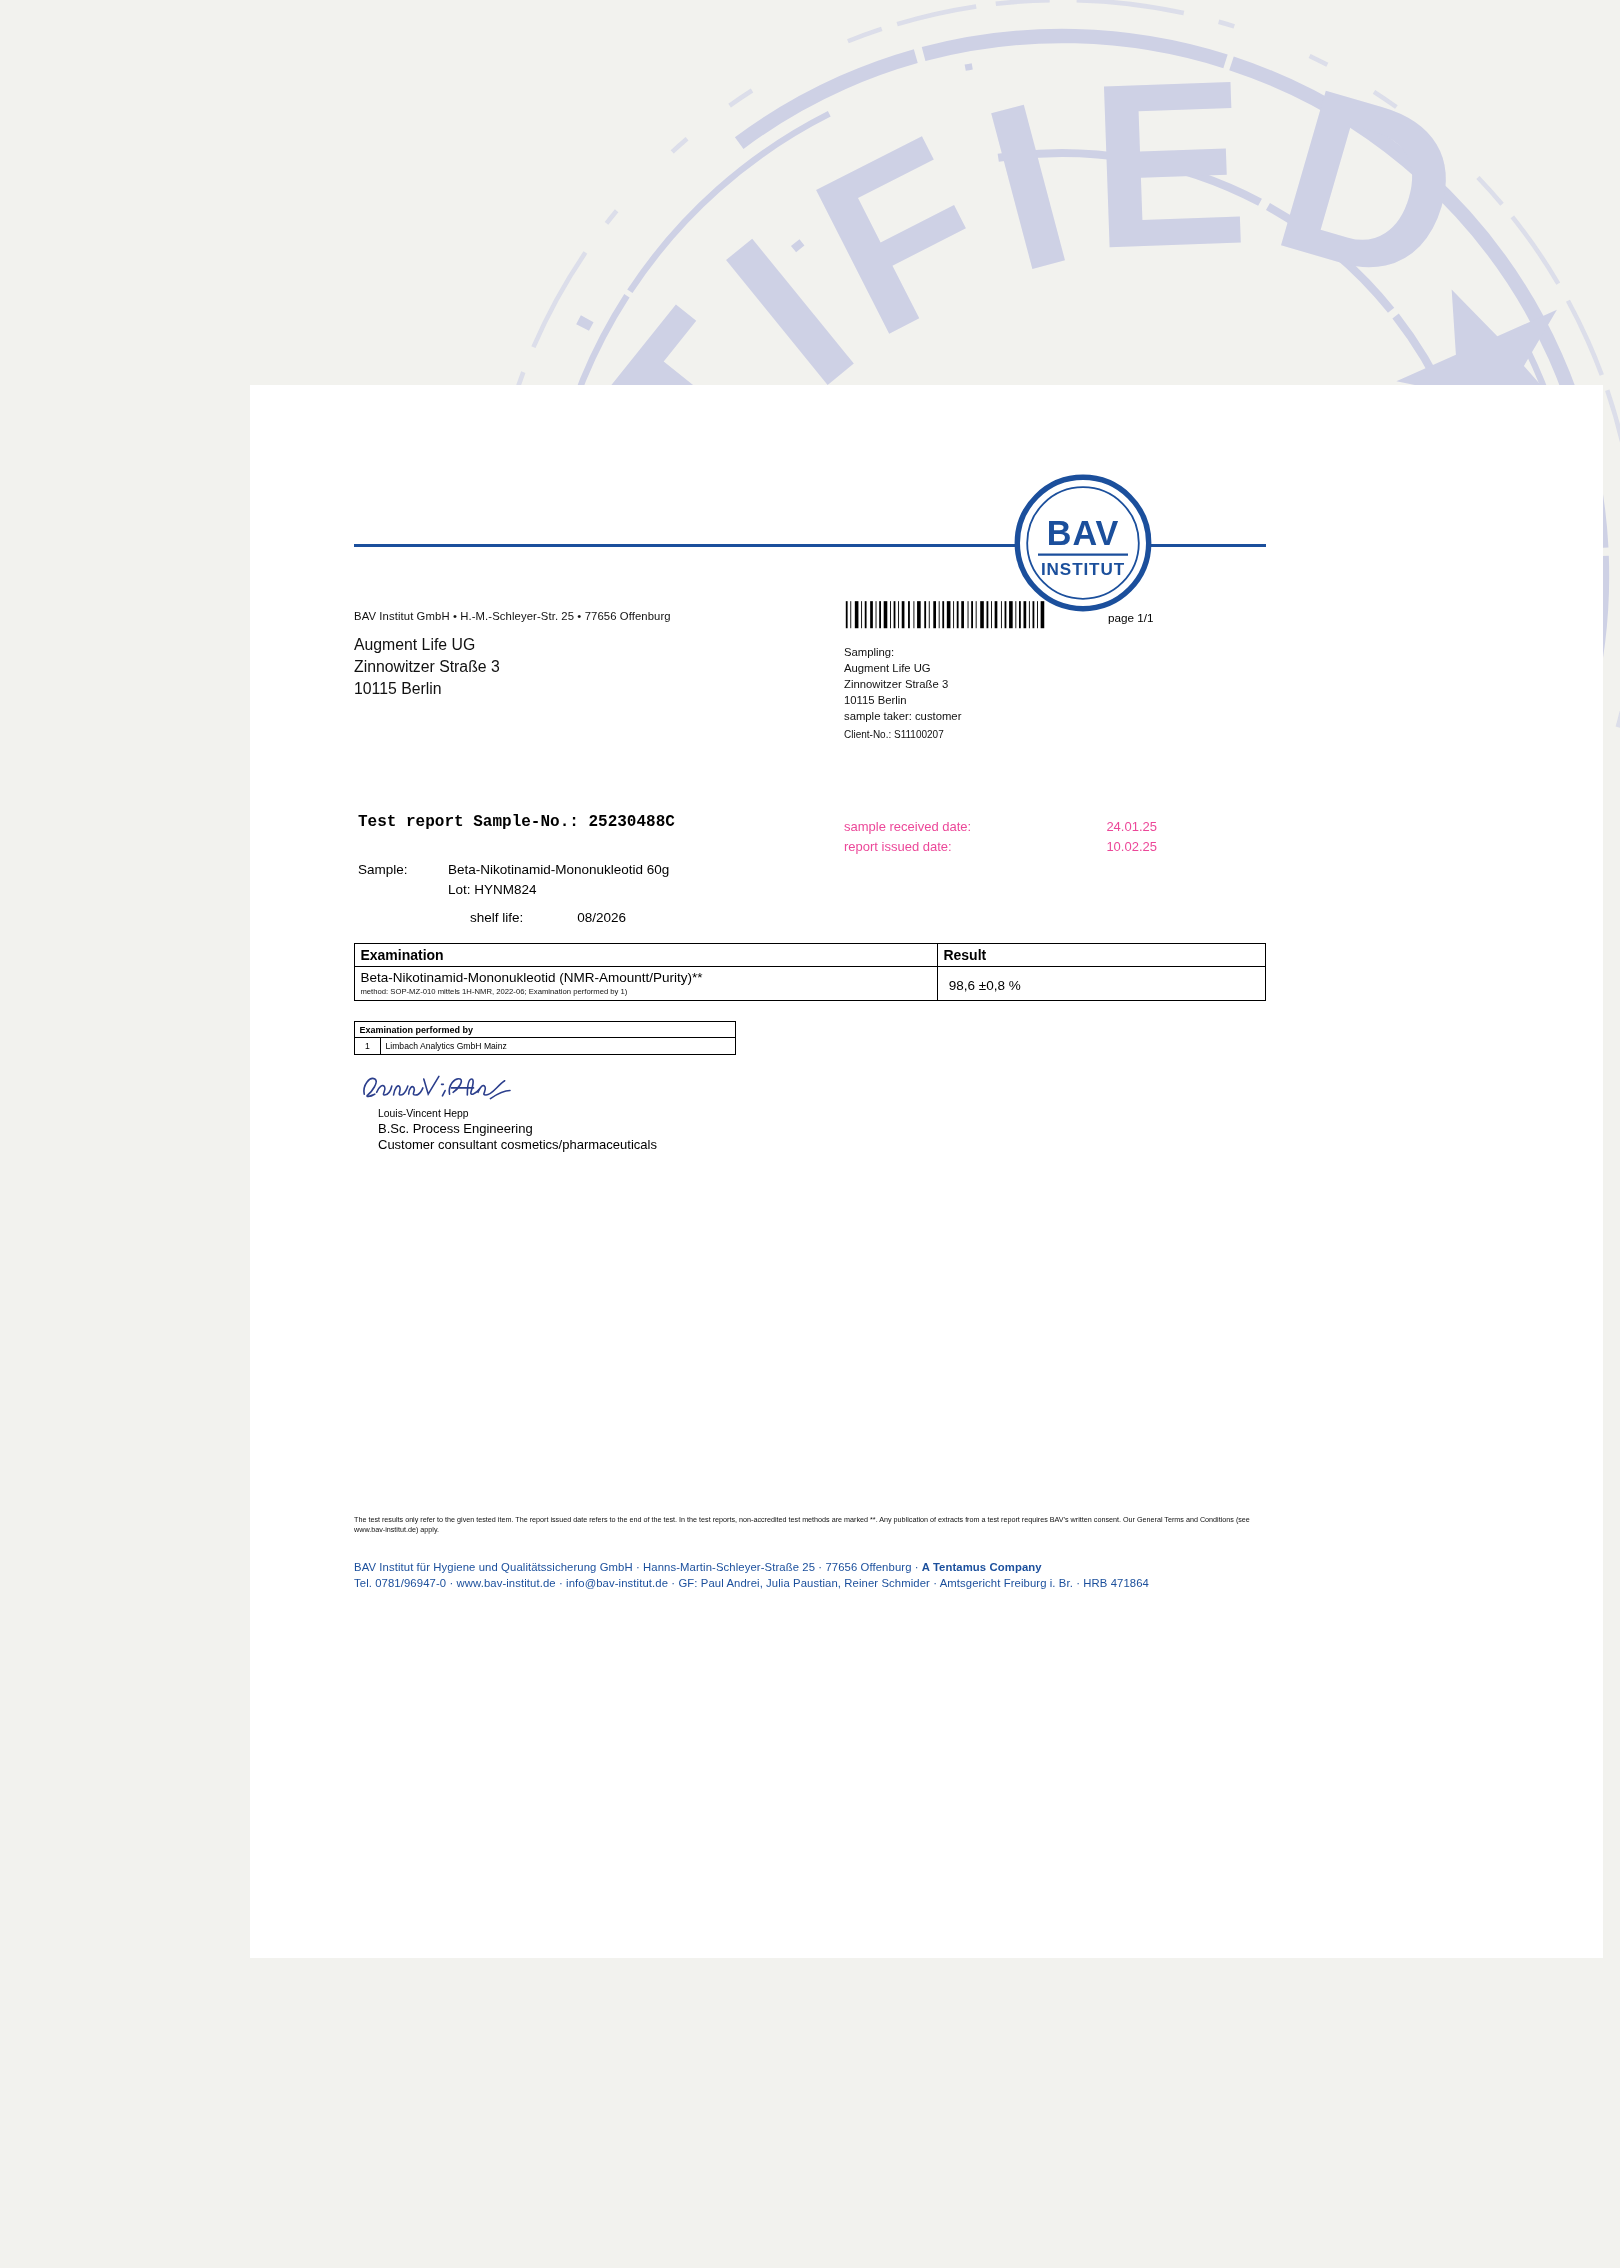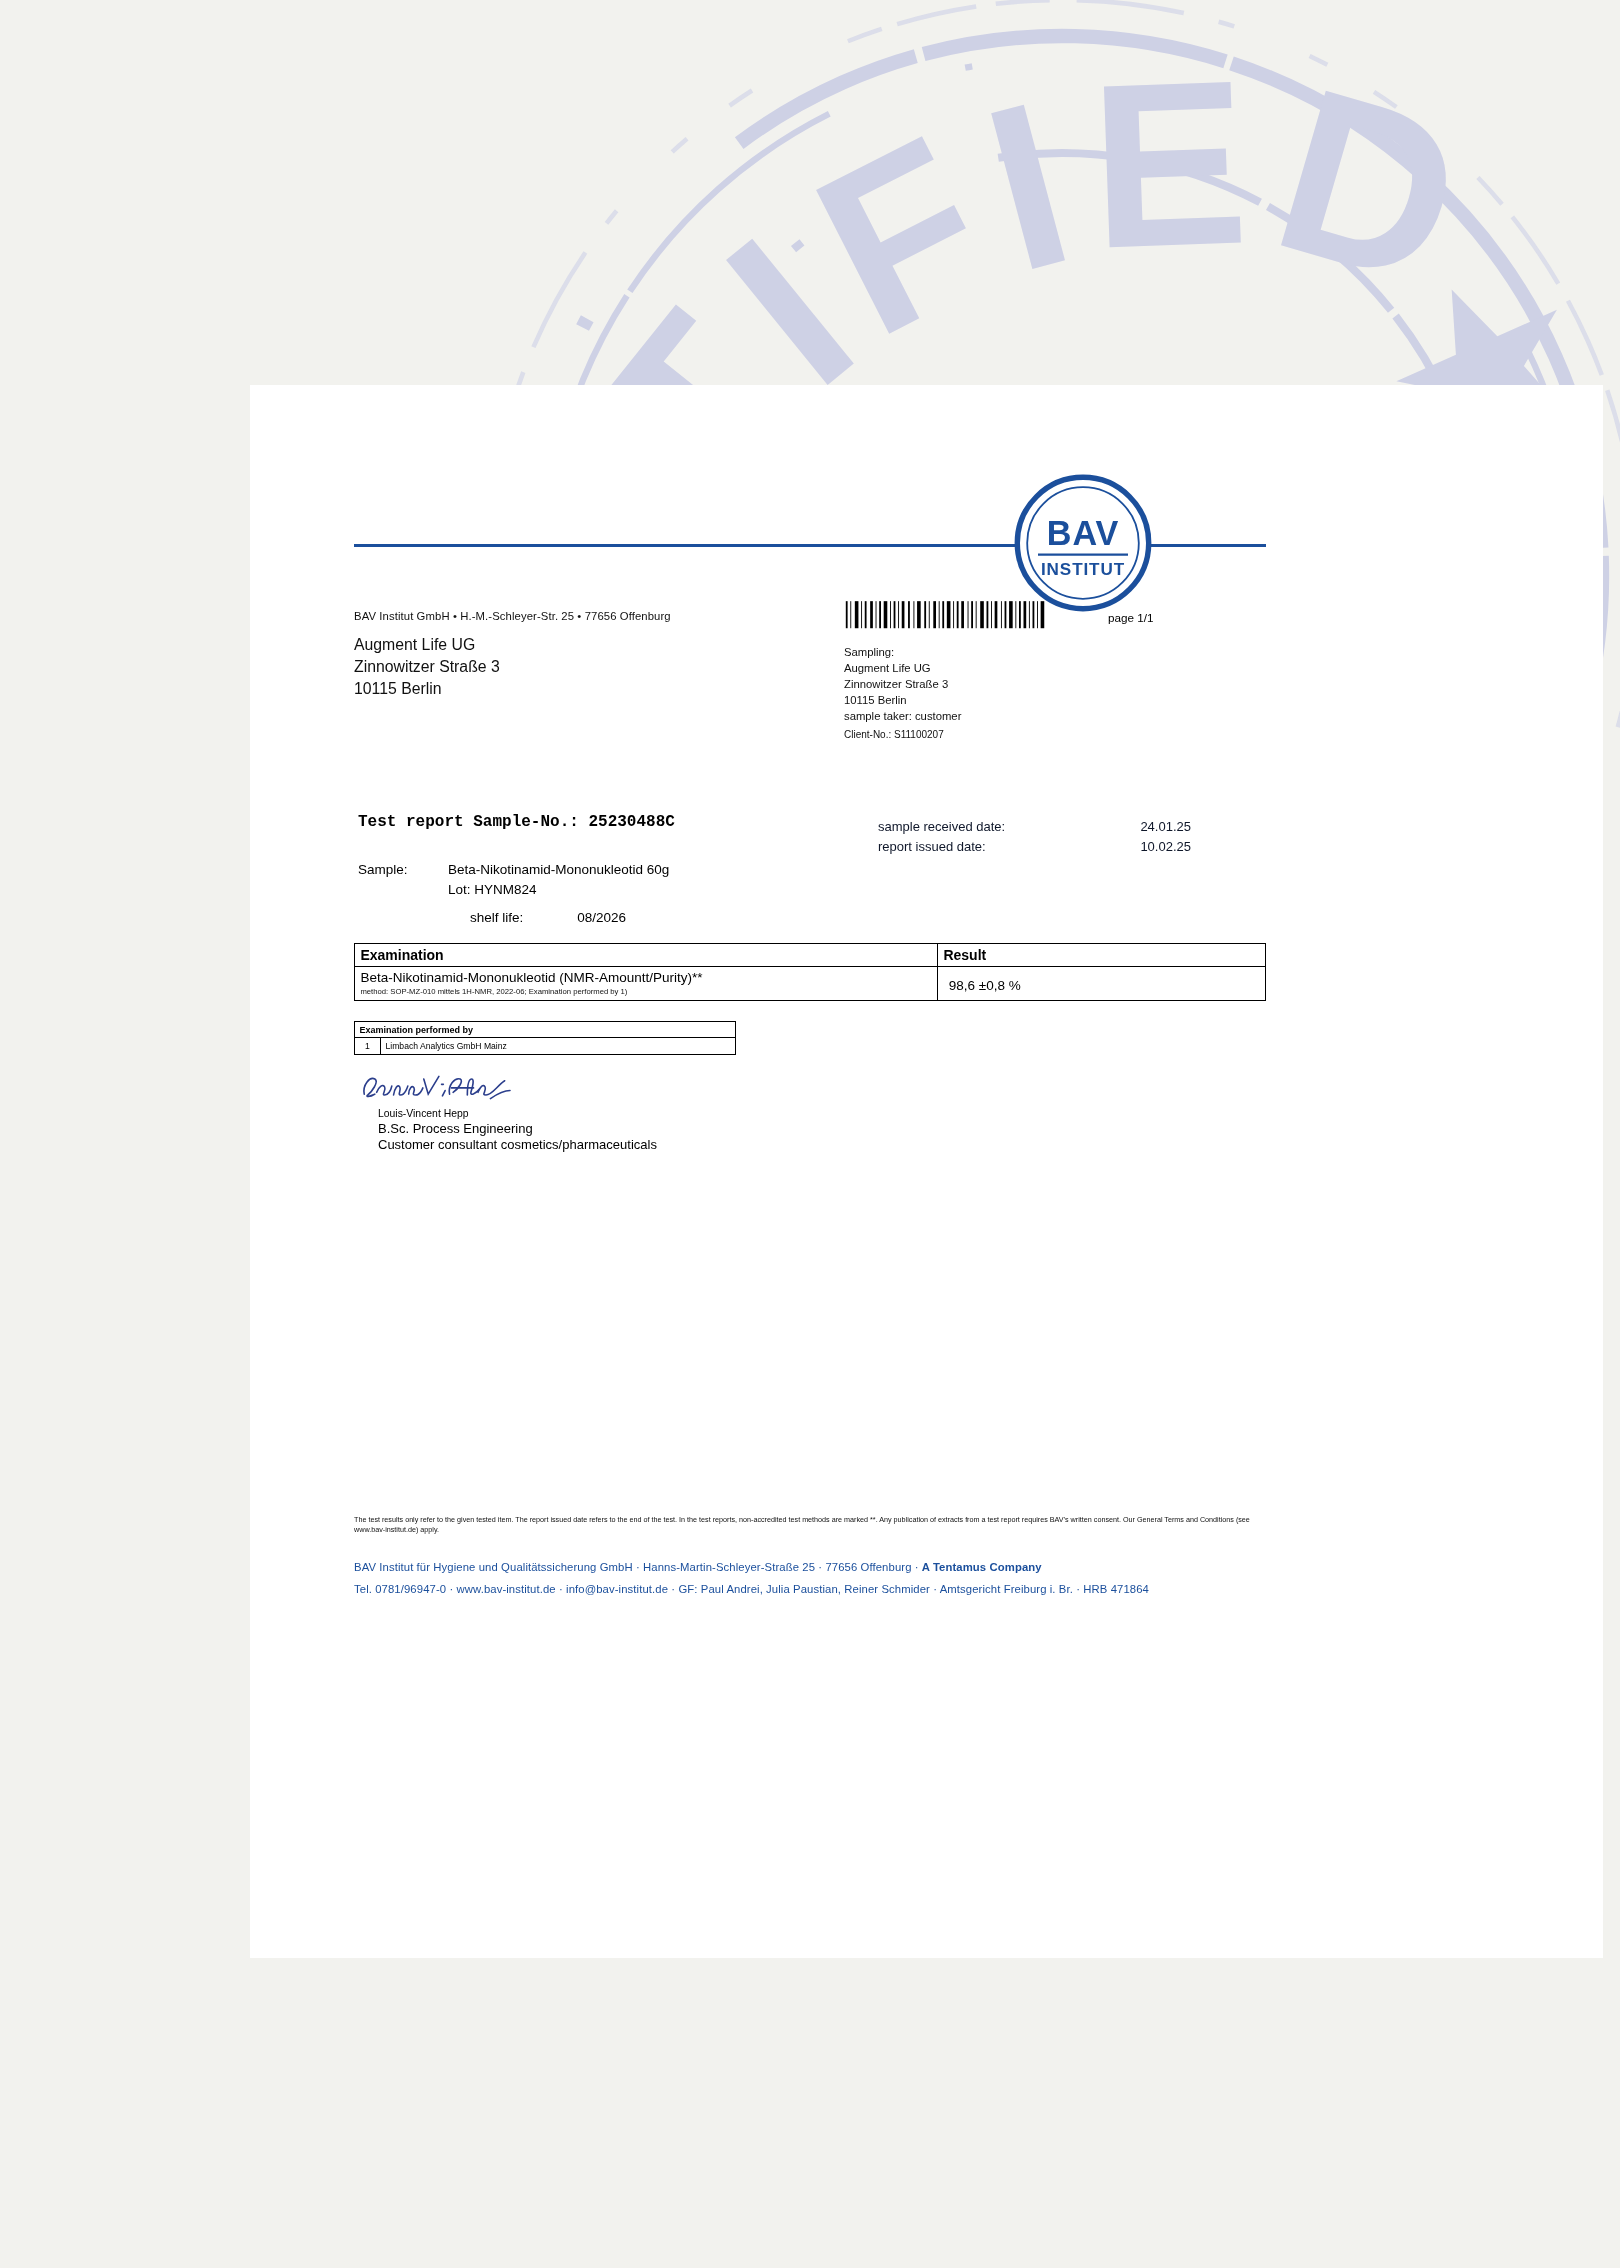--- a/index.html
+++ b/index.html
@@ -109,25 +109,25 @@
     position: absolute;
     left: 594px;
     top: 344px;
     font-size: 10px;
     color: #111;
   }
 
   
   #dates {
     position: absolute;
-    left: 628px;
+    left: 594px;
     top: 432px;
     width: 313px;
     font-size: 13px;
-    color: #0f172a;
+    color: #ec4899;
   }
   #dates .row {
     display: flex;
     justify-content: space-between;
     line-height: 1.55;
   }
 
   
   #test-report-title {
     position: absolute;
@@ -248,21 +248,21 @@
     position: absolute;
     left: 104px;
     top: 1176px;
     width: 912px;
     font-size: 11.3px;
     color: #1b4f9c;
     letter-spacing: 0.1px;
   }
   #footer .l1 { font-weight: normal; }
   #footer .l1 b { font-weight: bold; }
-  #footer .l2 { margin-top: 10px; }
+  #footer .l2 { margin-top: 4px; }
 </style>
 </head>
 <body>
 
 <div id="stamp-layer">
   <svg width="1620" height="2268" viewBox="0 0 1800 2520" xmlns="http://www.w3.org/2000/svg">
     <defs>
       <path id="arcpath" d="M 600 1000 A 620 620 0 0 1 1680 520"></path>
       <clipPath id="roughclip">
         <rect x="0" y="0" width="1800" height="2520"></rect>

